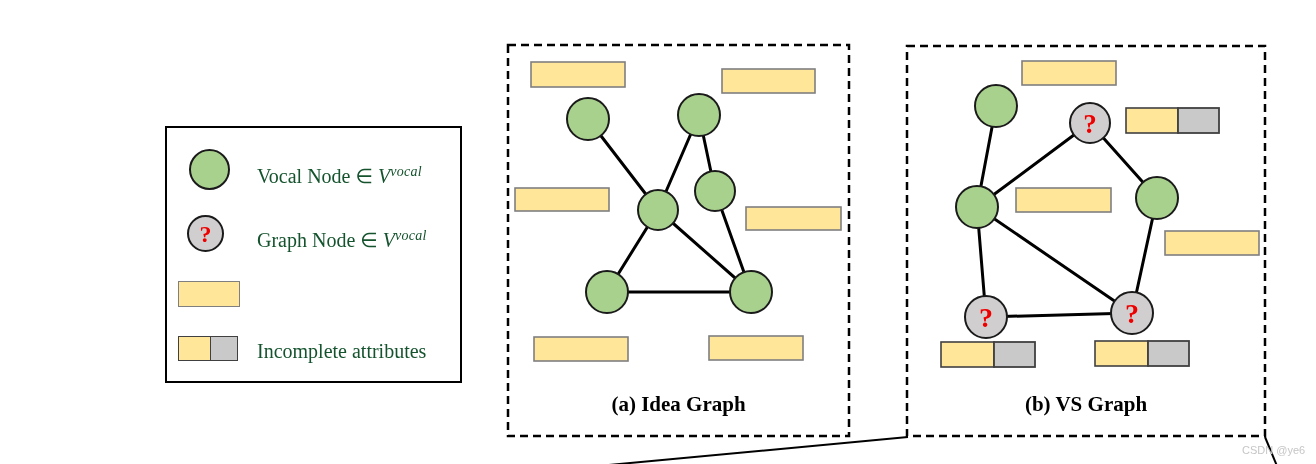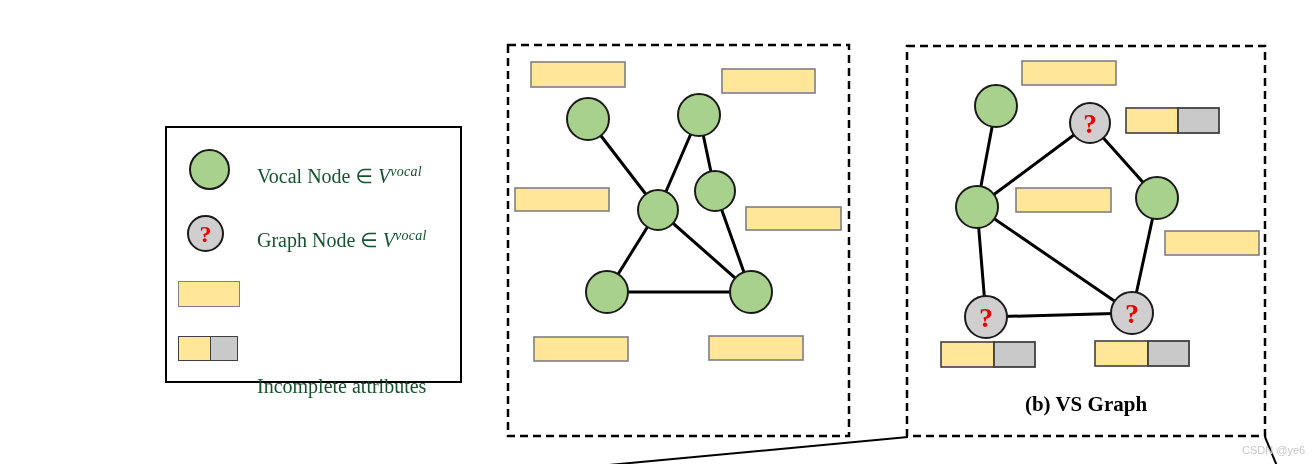--- a/index.html
+++ b/index.html
@@ -14,21 +14,21 @@
   .legend .sw{position:absolute;box-sizing:border-box;}
   .sw-circle{border:2px solid #1a1a1a;border-radius:50%;display:flex;align-items:center;justify-content:center;}
   .sw-vocal{left:22px;top:21px;width:41px;height:41px;background:#a9d18e;}
   .sw-silent{left:20px;top:87px;width:37px;height:37px;background:#d0cece;}
   .qm-legend{color:#ee0000;font-weight:bold;font-size:24px;line-height:1;font-family:"Liberation Serif",serif;}
   .sw-complete{left:11px;top:153px;width:62px;height:26px;background:#ffe699;border:1.5px solid #7f7f7f;}
   .sw-incomplete{left:11px;top:208px;width:60px;height:25px;border:1.5px solid #404040;display:flex;}
   .sw-incomplete .part-y{width:56%;height:100%;background:#ffe699;border-right:1.5px solid #404040;box-sizing:border-box;}
   .sw-incomplete .part-g{flex:1;height:100%;background:#c9c9c9;}
   .ltext{position:absolute;left:90px;font-size:20px;color:#14532d;line-height:32px;white-space:nowrap;}
-  .lt1{top:28px;} .lt2{top:92px;} .lt3{top:153px;} .lt4{top:207px;margin-top:35px;}
+  .lt1{top:28px;} .lt2{top:92px;} .lt3{top:153px;} .lt4{top:207px;}
   .mvar{font-style:italic;}
   .msup{font-style:italic;font-size:14px;vertical-align:7px;letter-spacing:.3px;}
 
   
   .caption{position:absolute;top:392px;text-align:center;font-weight:bold;font-size:21px;color:#000;}
   .caption-a{left:508px;width:341px;}
   .caption-b{left:907px;width:358px;}
 
   
   .watermark{position:absolute;left:1242px;top:444px;font-family:"Liberation Sans",sans-serif;
@@ -99,16 +99,17 @@
     <div class="sw sw-incomplete">
       <div class="part-y"></div>
       <div class="part-g"></div>
     </div>
 
     <div class="ltext lt1"><span>Vocal Node ∈ </span><span class="mvar">V</span><span class="msup">vocal</span></div>
     <div class="ltext lt2"><span>Graph Node ∈ </span><span class="mvar">V</span><span class="msup">vocal</span></div>
     <div class="ltext lt4">Incomplete attributes</div>
   </div>
 
+  <div class="caption caption-a">(a) Idea Graph</div>
   <div class="caption caption-b">(b) VS Graph</div>
 
   <div class="watermark">CSDN @ye6</div>
 </div>
 
 </body></html>

